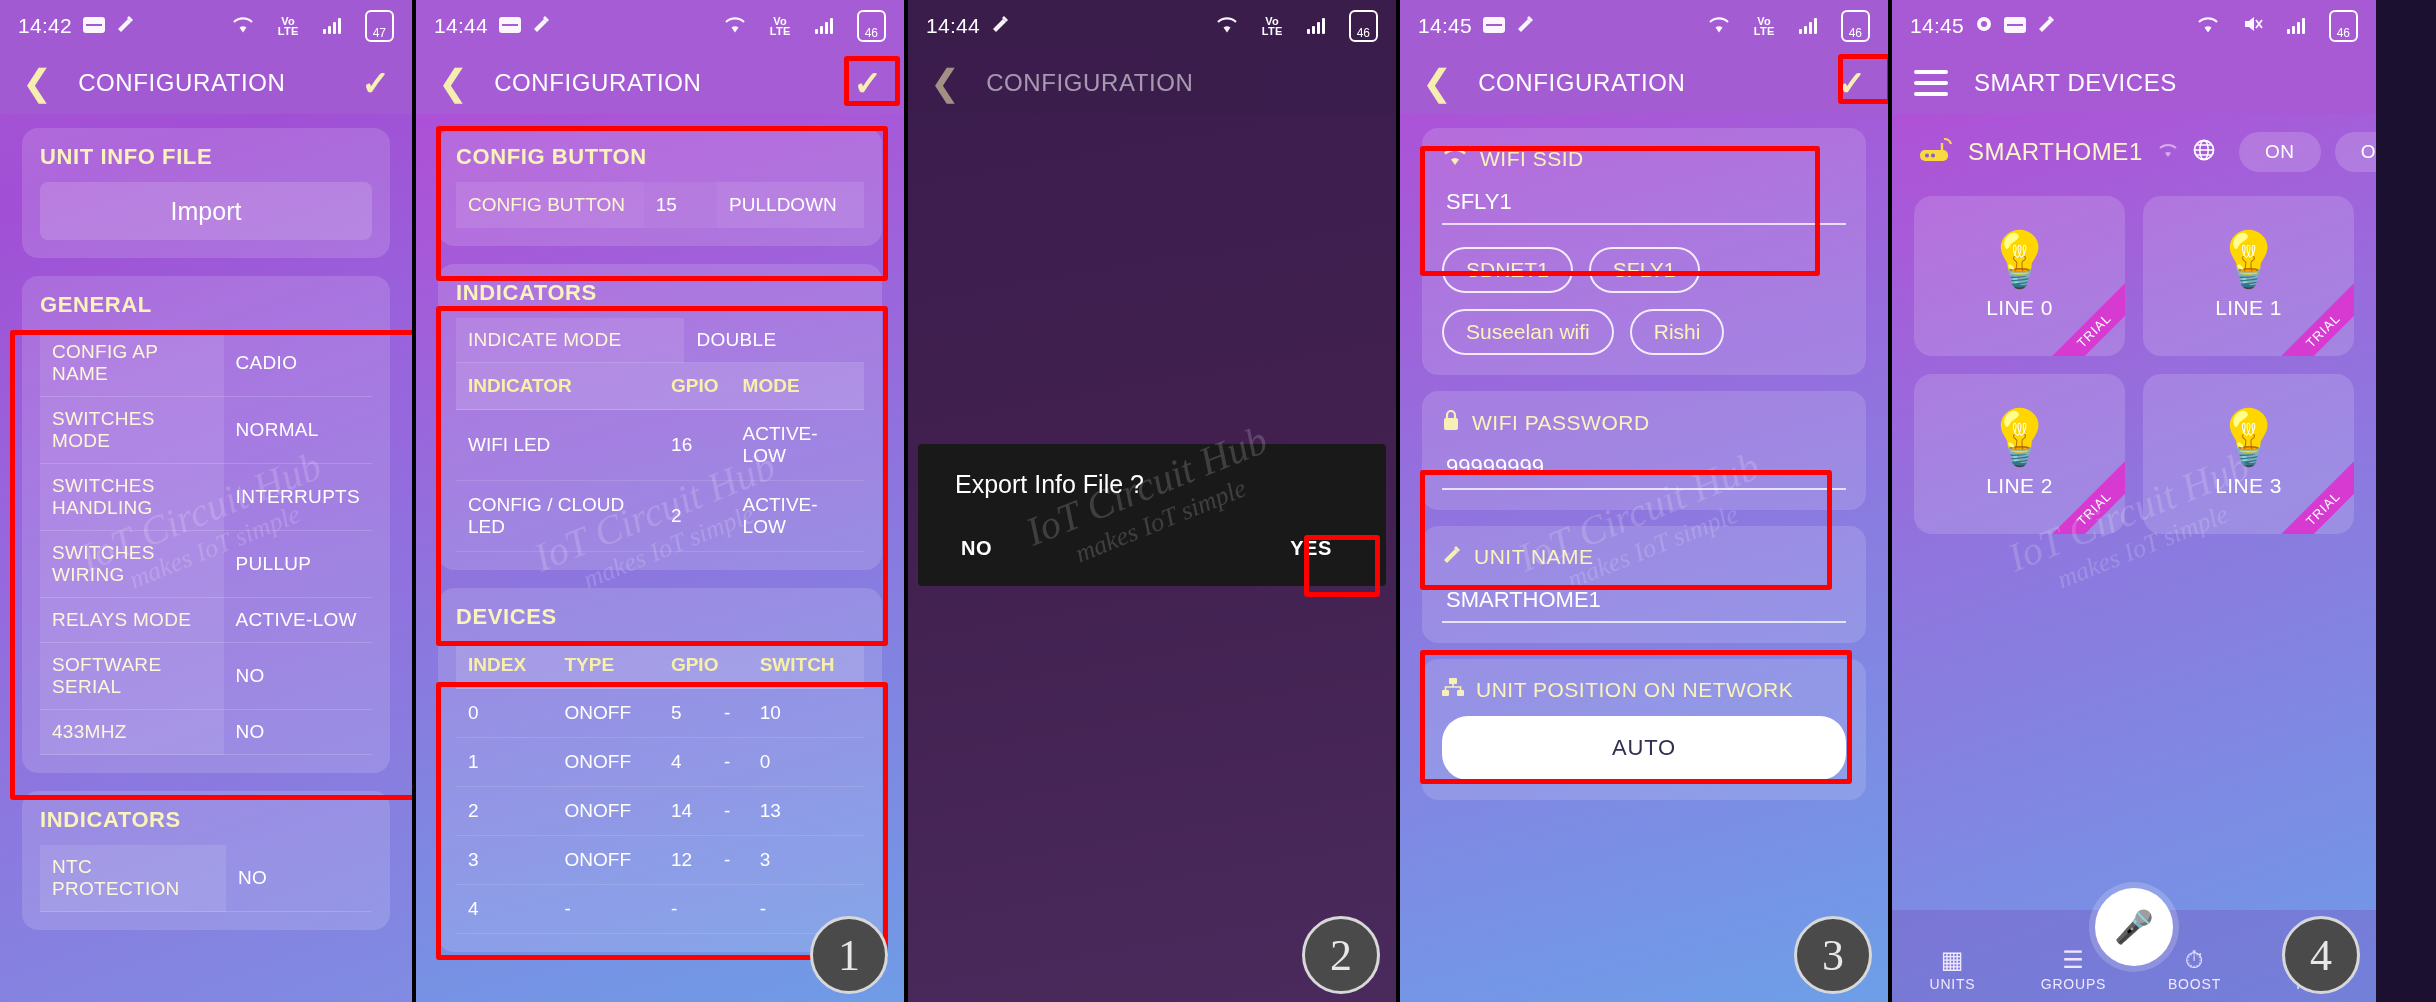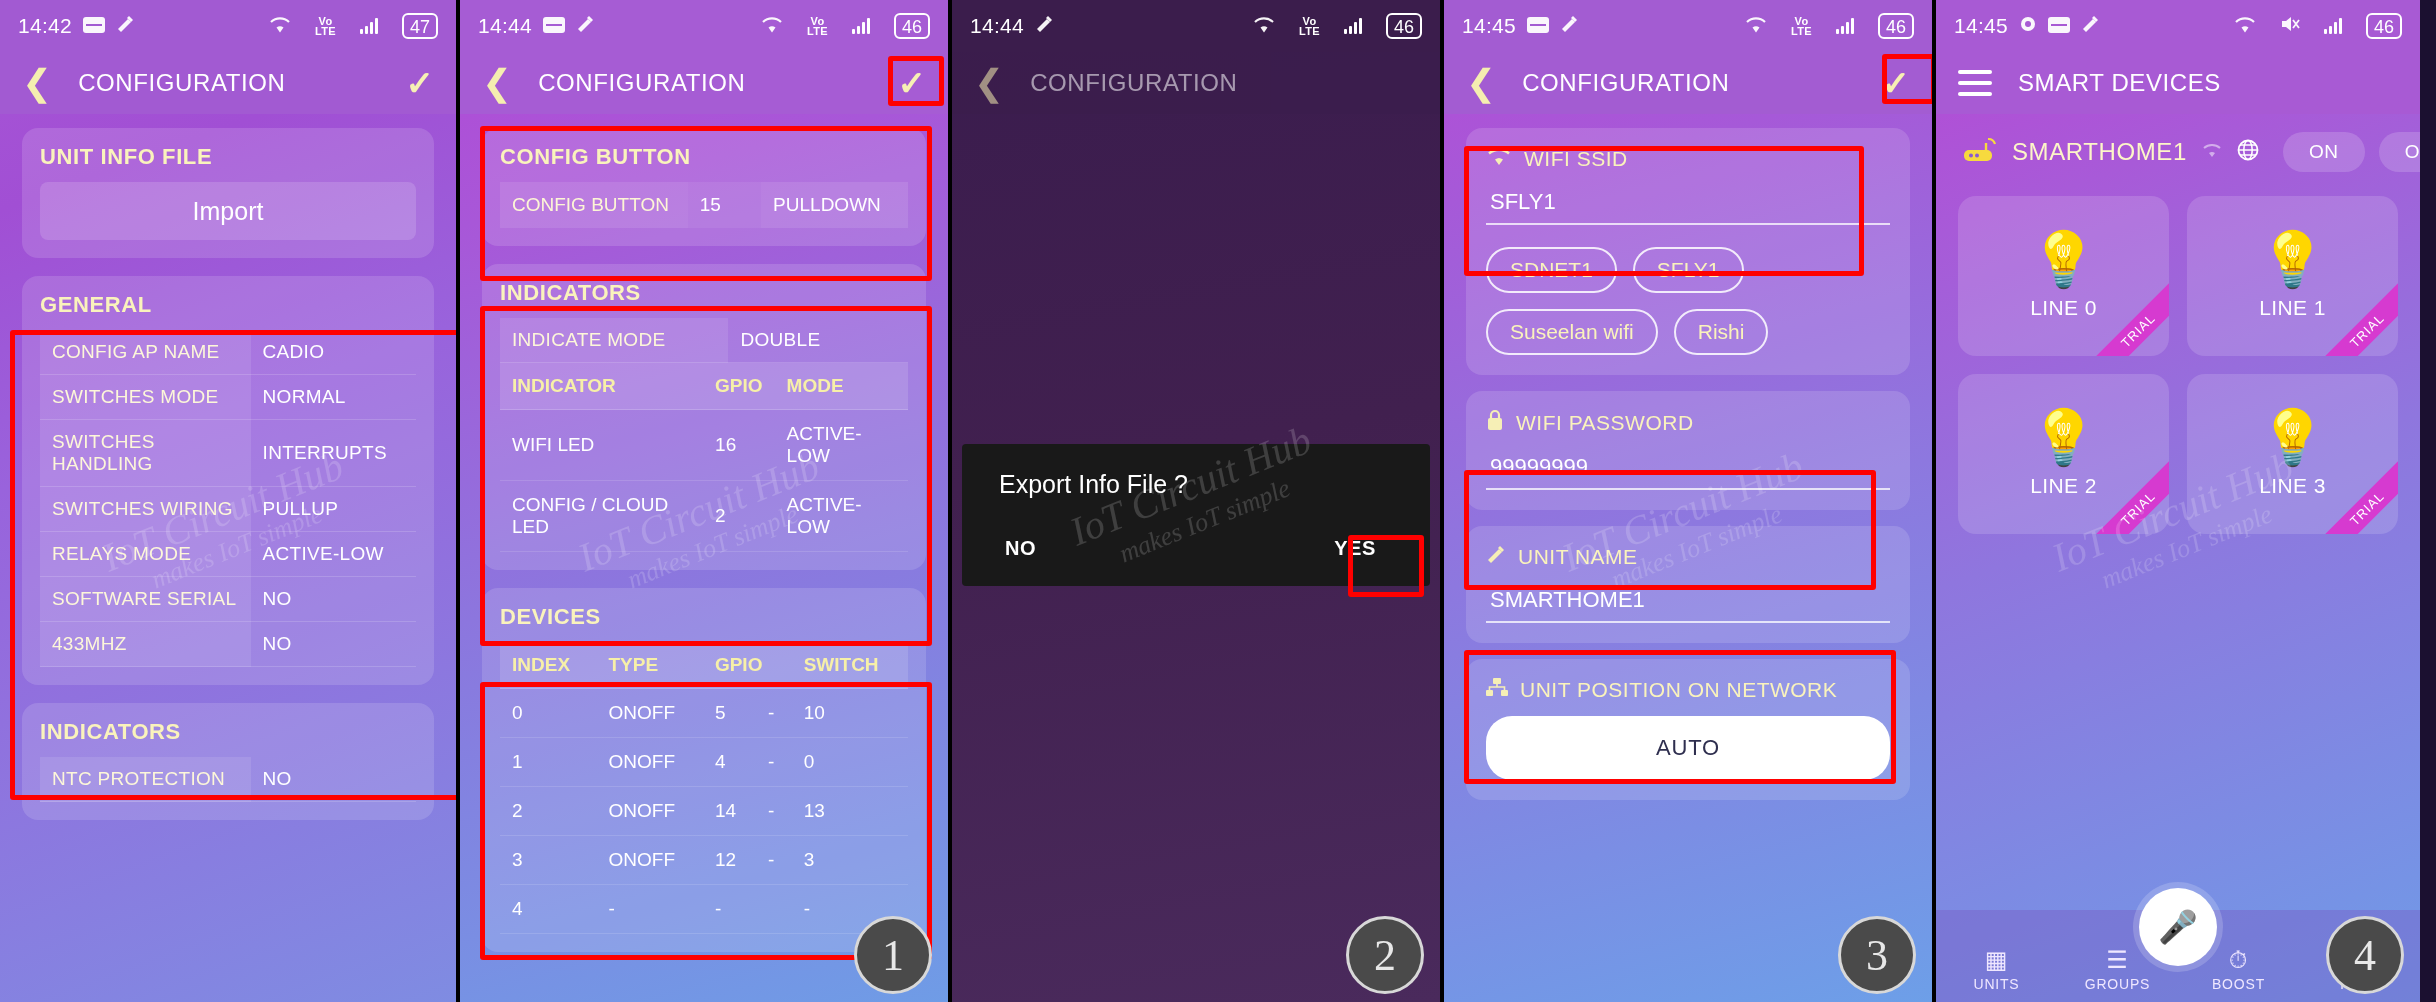--- a/index.html
+++ b/index.html
@@ -2,35 +2,35 @@
 <html><head>
 <meta charset="utf-8">
 <style>
   * { box-sizing: border-box; margin:0; padding:0; }
   html,body { width:2436px; height:1002px; background:#1b1030; overflow:hidden;
     font-family:"Liberation Sans", sans-serif; }
 
   .strip { display:flex; width:2436px; height:1002px; }
 
   .panel { position:relative; height:1002px; overflow:hidden; flex:none; }
-  .p1 { width:456px; }
+  .p1 { width:412px; }
   .p2 { width:488px; }
   .p3 { width:488px; }
   .p4 { width:488px; }
   .p5 { width:484px; }
 
   .sep { width:4px; background:#000; flex:none; height:1002px; }
 
   
   .statusbar { height:52px; display:flex; align-items:center; padding:0 18px;
     color:#fff; font-size:21px; letter-spacing:.3px; }
   .sb-left { display:flex; align-items:center; gap:11px; }
   .sb-right { margin-left:auto; display:flex; align-items:center; gap:24px; }
   .sb-icn { display:inline-block; opacity:.95; }
-  .batt { border:2px solid #fff; border-radius:6px; font-size:18px; padding:3px 6px 1px 6px;
+  .batt { border:2px solid #fff; border-radius:6px; font-size:12px; padding:15px 6px 1px 6px;
     line-height:1; letter-spacing:0; }
   .sim { font-size:11px; line-height:.95; text-align:center; font-weight:bold; }
   .bars { display:inline-flex; align-items:flex-end; gap:2px; height:16px; }
   .bars i { display:block; width:3px; background:#fff; border-radius:1px; }
   .bars i:nth-child(1){height:5px}.bars i:nth-child(2){height:8px}
   .bars i:nth-child(3){height:12px}.bars i:nth-child(4){height:16px}
 
   .appbar { height:62px; display:flex; align-items:center; padding:0 22px; color:#fff; }
   .appbar .title { font-size:24px; letter-spacing:.6px; margin-left:26px; }
   .chev { font-size:36px; color:#f5eeb0; line-height:1; font-weight:300; }

